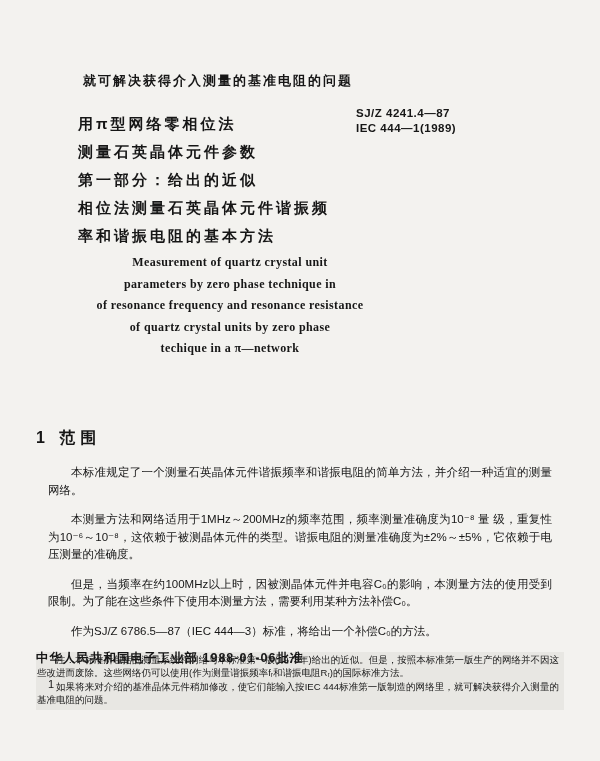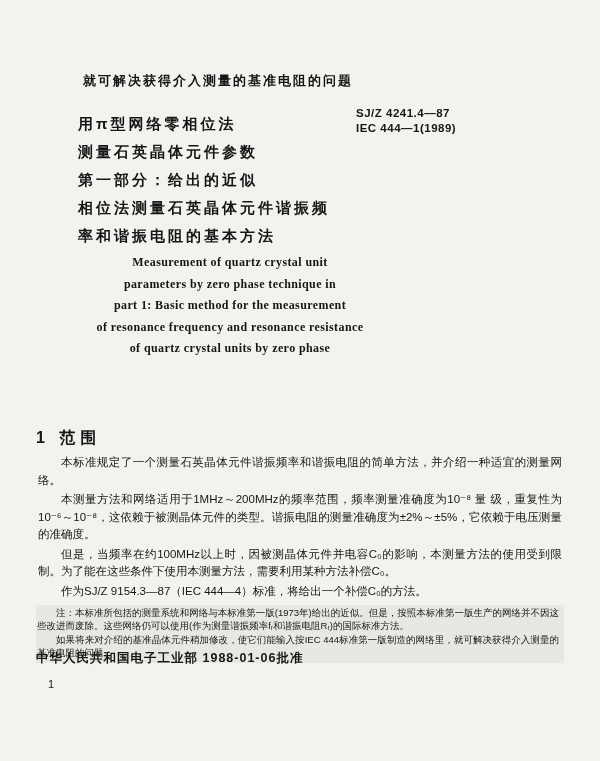--- a/index.html
+++ b/index.html
@@ -72,21 +72,21 @@
 
   .body-text {
     position: absolute;
     left: 36px;
     top: 452px;
     width: 528px;
     font-size: 11.5px;
     line-height: 17.5px;
     text-align: justify;
   }
-  .body-text p { margin: 2px; text-indent: 2em; }
+  .body-text p { margin: 12px; text-indent: 2em; }
 
   .notes {
     margin-top: 5px;
     font-size: 9.5px;
     line-height: 12.5px;
     background: rgba(60, 60, 55, 0.06);
     padding: 2px 1px;
   }
   .notes p { margin: 0 4px 2px 0; text-indent: 2em; }
 
@@ -123,32 +123,32 @@
     <div>用π型网络零相位法</div>
     <div>测量石英晶体元件参数</div>
     <div>第一部分：给出的近似</div>
     <div>相位法测量石英晶体元件谐振频</div>
     <div>率和谐振电阻的基本方法</div>
   </div>
 
   <div class="title-en">
     <div>Measurement of quartz crystal unit</div>
     <div>parameters by zero phase technique in</div>
-    <div>part 1: Basic method for the measurement</div>
     <div>of resonance frequency and resonance resistance</div>
     <div>of quartz crystal units by zero phase</div>
+    <div>techique in a  π—network</div>
   </div>
 
   <div class="section-heading">1  范围</div>
 
   <div class="body-text">
     <p>本标准规定了一个测量石英晶体元件谐振频率和谐振电阻的简单方法，并介绍一种适宜的测量网络。</p>
     <p>本测量方法和网络适用于1MHz～200MHz的频率范围，频率测量准确度为10⁻⁸ 量 级，重复性为10⁻⁶～10⁻⁸，这依赖于被测晶体元件的类型。谐振电阻的测量准确度为±2%～±5%，它依赖于电压测量的准确度。</p>
     <p>但是，当频率在约100MHz以上时，因被测晶体元件并电容C₀的影响，本测量方法的使用受到限制。为了能在这些条件下使用本测量方法，需要利用某种方法补偿C₀。</p>
-    <p>作为SJ/Z 9154.3—87（IEC 444—4）标准，将给出一个补偿C₀的方法。</p>
+    <p>作为SJ/Z 6786.5—87（IEC 444—3）标准，将给出一个补偿C₀的方法。</p>
 
     <div class="notes">
       <p>注：本标准所包括的测量系统和网络与本标准第一版(1973年)给出的近似。但是，按照本标准第一版生产的网络并不因这些改进而废除。这些网络仍可以使用(作为测量谐振频率fᵣ和谐振电阻Rᵣ)的国际标准方法。</p>
       <p>如果将来对介绍的基准晶体元件稍加修改，使它们能输入按IEC 444标准第一版制造的网络里，就可解决获得介入测量的基准电阻的问题。</p>
     </div>
   </div>
 
   <div class="footer">中华人民共和国电子工业部  1988-01-06批准</div>
 
   <div class="page-no">1</div>

